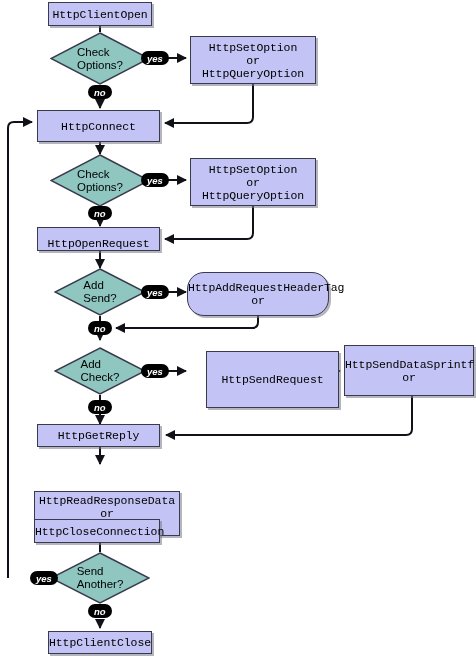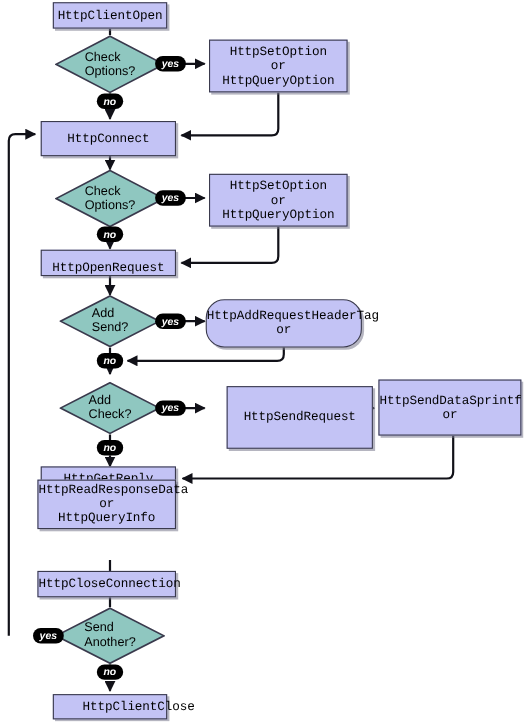--- a/index.html
+++ b/index.html
@@ -254,21 +254,21 @@
       <span class="l">or</span>
     </span>
   </div>
 
   <div class="node proc" style="left:37px; top:424px; width:123px; height:23px;">
     <span class="lines">
       <span class="l">HttpGetReply</span>
     </span>
   </div>
 
-  <div class="node proc" style="left:34px; top:436px; width:126px; height:45px;">
+  <div class="node proc" style="left:34px; top:491px; width:146px; height:45px;">
     <span class="lines">
       <span class="l">HttpReadResponseData</span>
       <span class="l">or</span>
       <span class="l">HttpQueryInfo</span>
     </span>
   </div>
 
   <div class="node dec" style="left:50px; top:552px; width:100px; height:52px;">
     <svg class="dshape" viewBox="0 0 100 52" preserveAspectRatio="none">
       <polygon points="50,1 99,26 50,51 1,26" fill="#8fc7c0" stroke="#3a3a4d" stroke-width="1.5"></polygon>
@@ -280,19 +280,19 @@
   </div>
 
   <div class="node proc" style="left:34px; top:519px; width:126px; height:24px;">
     <span class="lines">
       <span class="l">HttpCloseConnection</span>
     </span>
   </div>
   <div class="badge" style="left:30px; top:571px;">yes</div>
   <div class="badge" style="left:88px; top:604px;">no</div>
 
-  <div class="node proc" style="left:48px; top:631px; width:104px; height:23px;padding-left:26px;">
+  <div class="node proc" style="left:48px; top:631px; width:104px; height:23px;">
     <span class="lines">
       <span class="l">HttpClientClose</span>
     </span>
   </div>
 
 </div>
 
 </body></html>

